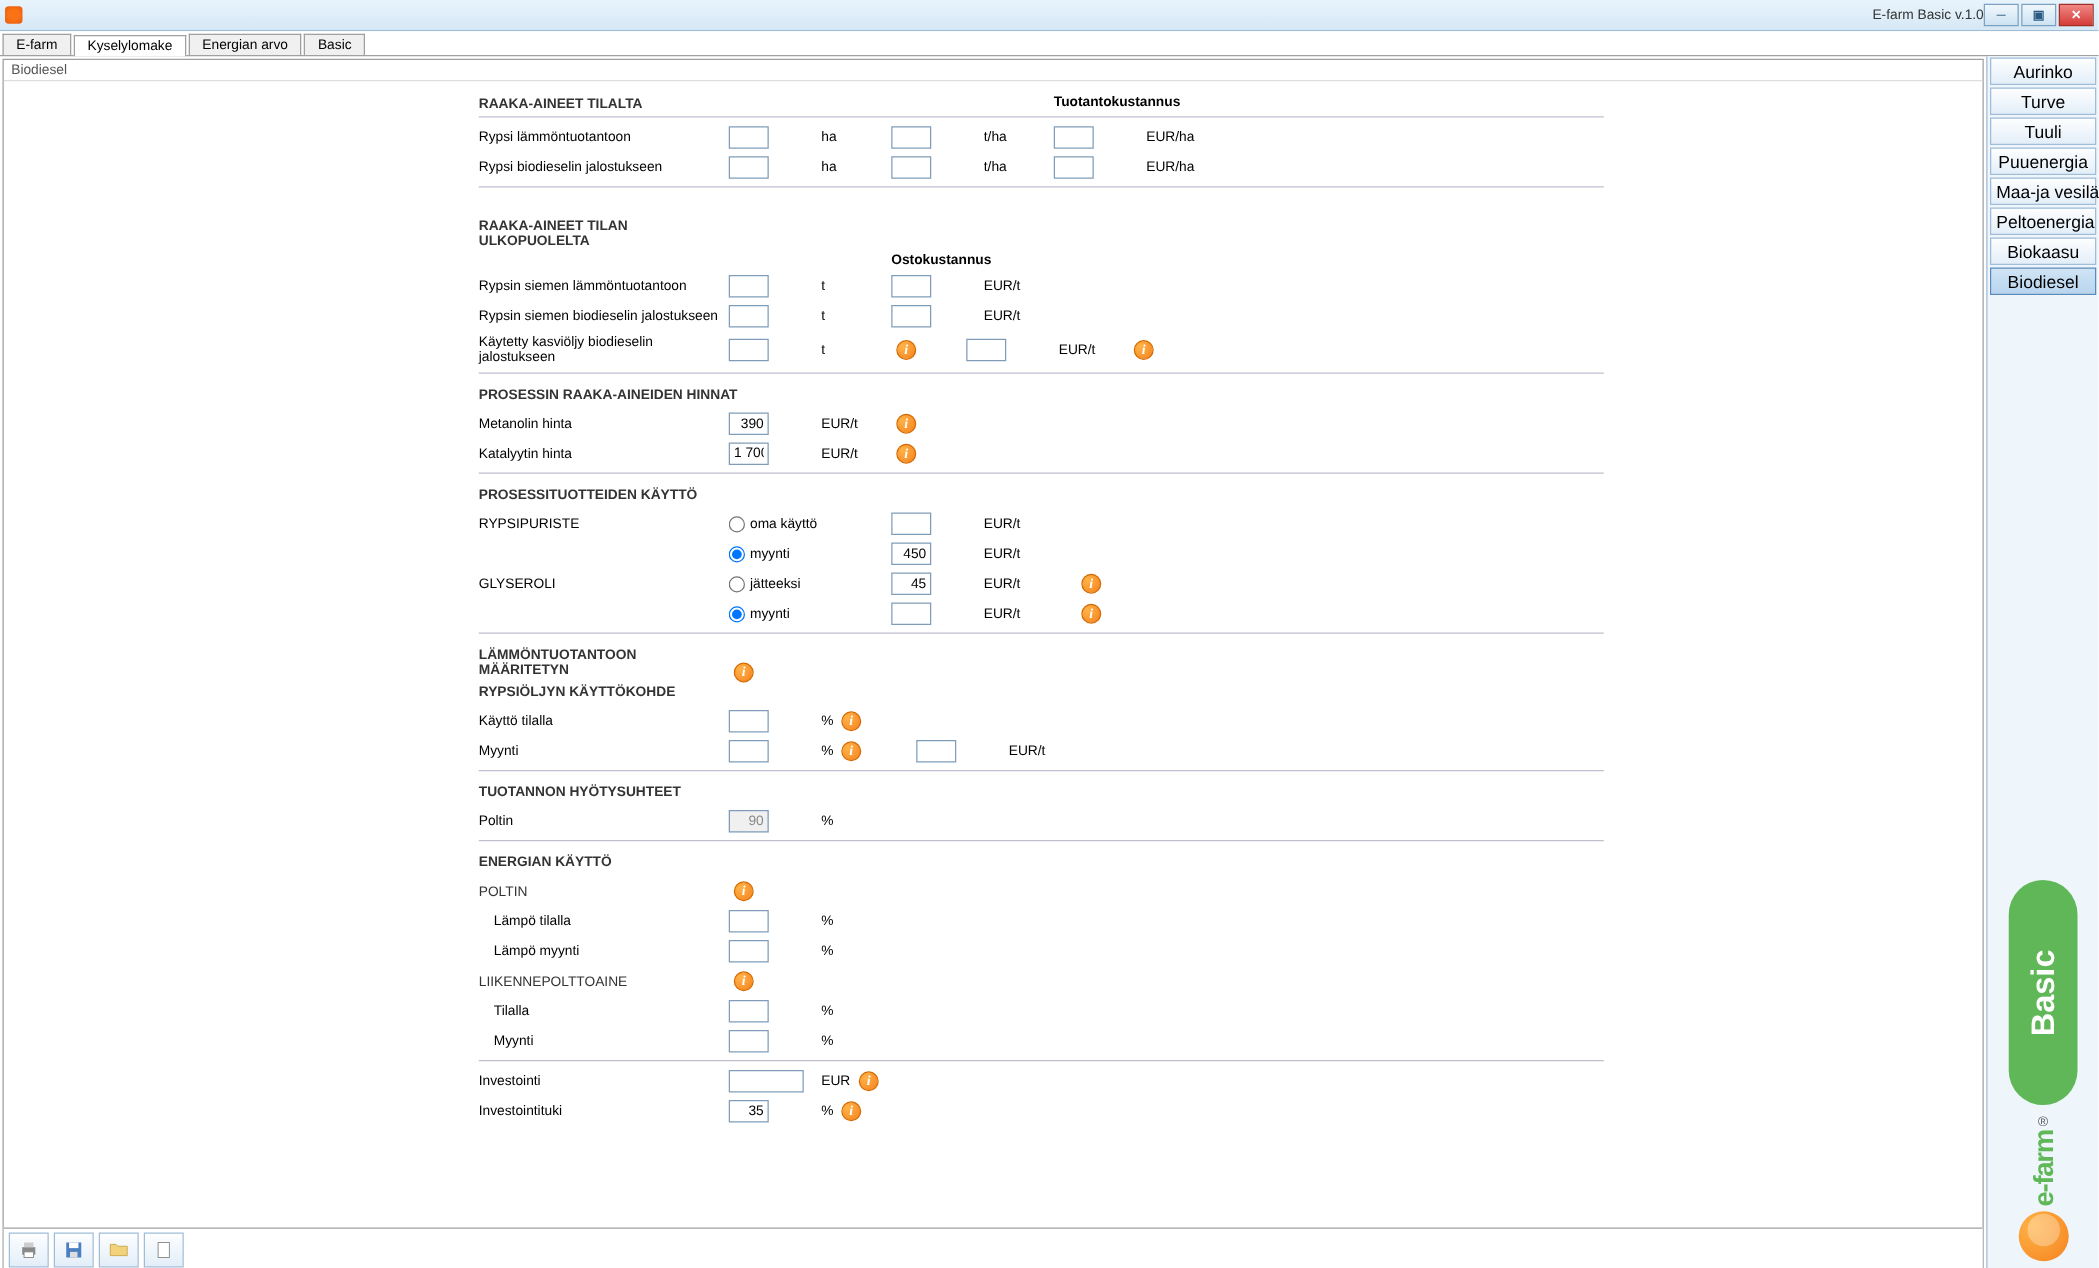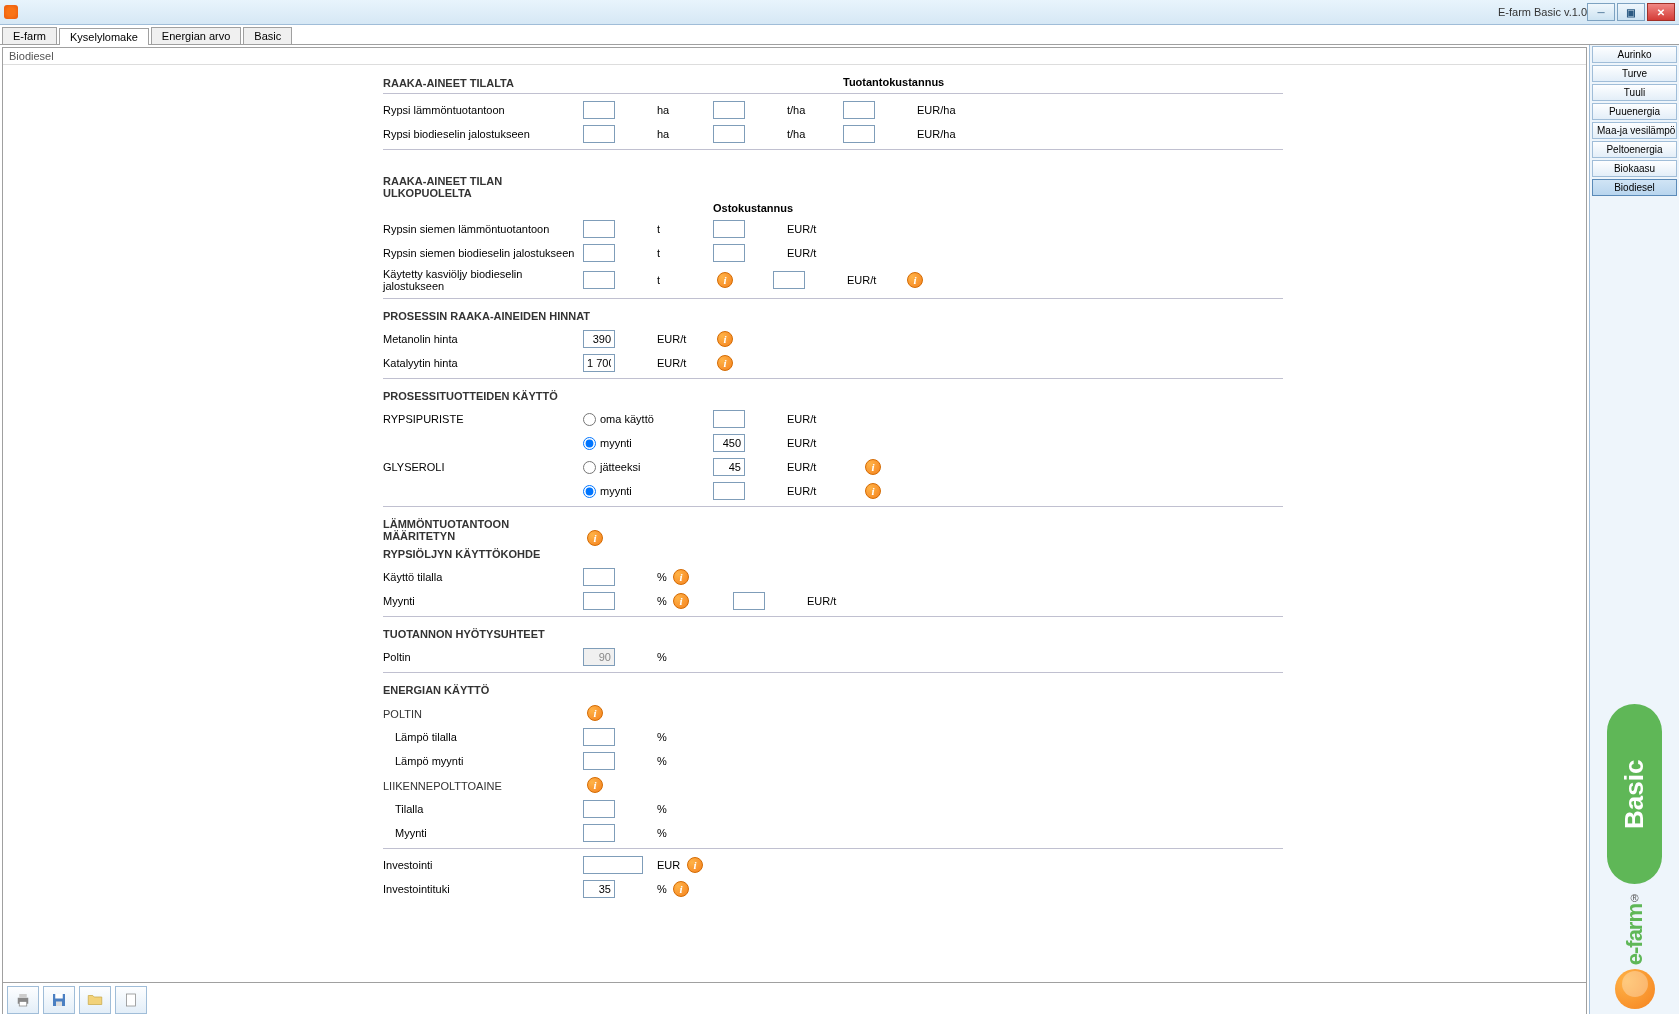--- a/index.html
+++ b/index.html
@@ -42,21 +42,21 @@
     .col-radio { width: 130px; display: flex; align-items: center; gap: 4px; }
     
     .text-input { width: 32px; height: 18px; border: 1px solid #7f9db9; padding: 1px 3px; text-align: right; background: #fff; }
     .text-input.wide { width: 60px; }
     .text-input.disabled { background: #f0f0f0; color: #888; }
     
     .info-icon { width: 16px; height: 16px; border-radius: 50%; background: radial-gradient(circle at 30% 30%, #ffb347, #f5821f); display: inline-flex; align-items: center; justify-content: center; color: #fff; font-weight: bold; font-style: italic; font-family: serif; cursor: pointer; border: 1px solid #d46a00; }
     
     .right-sidebar { width: 90px; display: flex; flex-direction: column; background: #eef5fb; border-left: 1px solid #a0bdd8; }
     .cat-list { display: flex; flex-direction: column; }
-    .cat-item { padding: 2px 4px; text-align: center; border: 1px solid #a0bdd8; margin: 1px 2px; background: linear-gradient(to bottom, #fdfeff, #e3eef8); cursor: pointer; font-size: 10px; white-space: nowrap; }
+    .cat-item { padding: 2px 4px; text-align: center; border: 1px solid #a0bdd8; margin: 1px 2px; background: linear-gradient(to bottom, #fdfeff, #e3eef8); cursor: pointer; font-size: 14px; white-space: nowrap; }
     .cat-item.selected { background: linear-gradient(to bottom, #d0e4f5, #b8d5ee); border-color: #5a8ab8; }
     .logo-area { flex: 1; display: flex; flex-direction: column; align-items: center; justify-content: flex-end; padding-bottom: 10px; gap: 8px; }
     .logo-basic { width: 55px; height: 180px; background: #5fb757; border-radius: 30px; display: flex; align-items: center; justify-content: center; color: #fff; font-size: 26px; font-weight: bold; writing-mode: vertical-rl; transform: rotate(180deg); }
     .logo-efarm { display: flex; flex-direction: column; align-items: center; }
     .efarm-text { color: #5fb757; font-size: 22px; font-weight: bold; writing-mode: vertical-rl; transform: rotate(180deg); letter-spacing: -1px; }
     .efarm-icon { width: 40px; height: 40px; border-radius: 50%; background: radial-gradient(circle at 30% 30%, #ffb347, #f5821f); margin-top: 4px; position: relative; overflow: hidden; }
     .efarm-icon::before { content: ''; position: absolute; width: 26px; height: 26px; background: #fff; border-radius: 50%; top: 2px; left: 7px; opacity: 0.3; }
     .trademark { font-size: 11px; color: #555; }
     
     .toolbar { height: 34px; border-top: 1px solid #a0a0a0; display: flex; align-items: center; padding: 2px 4px; gap: 4px; background: #fff; }

